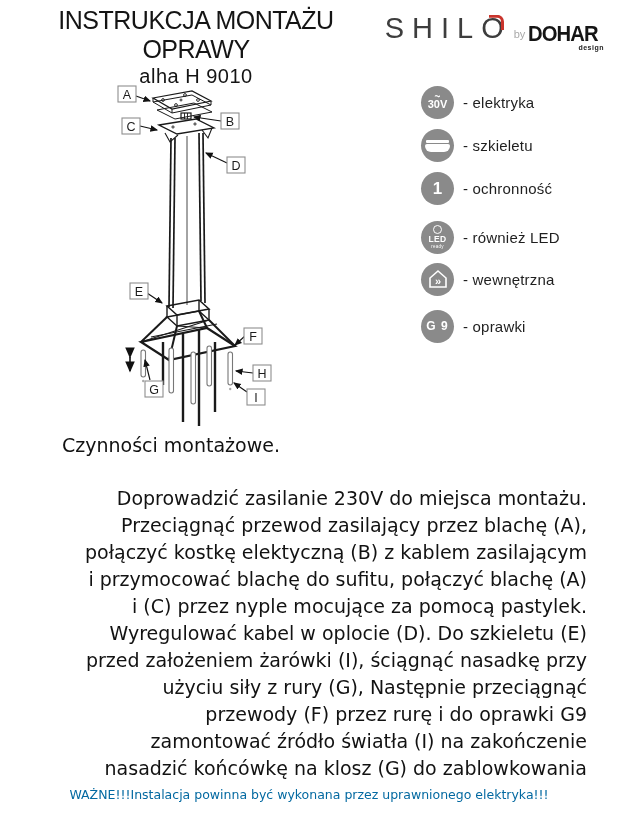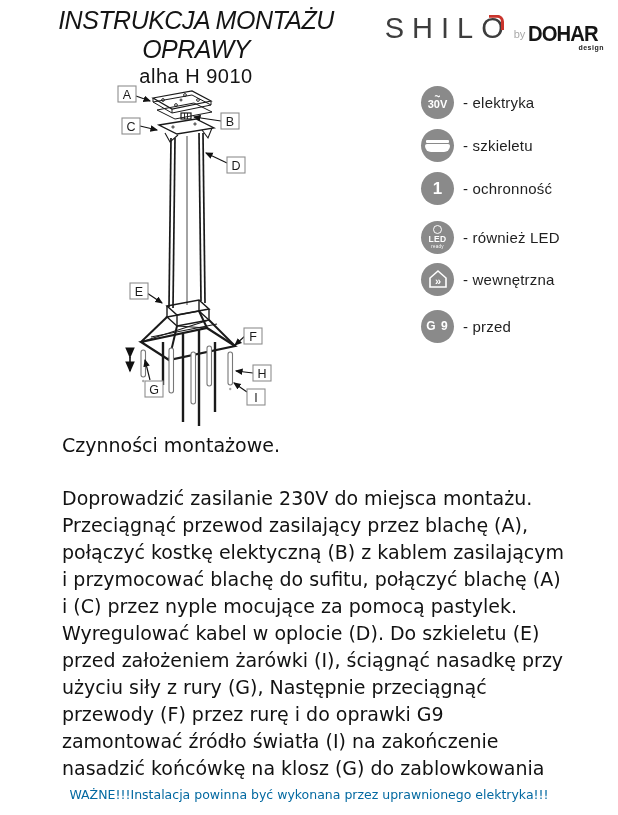--- a/index.html
+++ b/index.html
@@ -3,21 +3,21 @@
 <meta charset="utf-8">
 <style>
   html,body{margin:0;padding:0;background:#e8e8e8;}
   .page{
     position:relative;width:618px;height:815px;background:#ffffff;
     font-family:"Liberation Sans",sans-serif;color:#111;overflow:hidden;
     margin:0 auto;
   }
   
   .header-left{position:absolute;left:22px;top:6px;width:348px;text-align:center;}
-  .doc-title{font-size:25px;font-weight:500;letter-spacing:-0.5px;color:#141414;line-height:1.15;margin:0;font-style:italic;}
+  .doc-title{font-size:25px;font-weight:500;letter-spacing:-0.5px;color:#141414;line-height:1.15;margin:0;}
   .doc-model{font-size:20px;color:#141414;letter-spacing:0.5px;margin-top:1px;}
   .brand{position:absolute;right:14px;top:14px;display:flex;align-items:flex-start;}
   .shilo{position:relative;font-size:29px;font-weight:300;color:#3d3d3d;letter-spacing:8px;line-height:1;transform:scaleY(1.02);}
   .shilo-corner{position:absolute;right:8px;top:1px;width:12px;height:12px;
     border-top:3px solid #c9342c;border-right:3px solid #c9342c;border-top-right-radius:7px;}
   .by{font-size:11px;color:#a9a9a9;margin:14px 3px 0 2px;}
   .dohar-wrap{margin-top:9px;text-align:right;}
   .dohar{font-size:22px;font-weight:bold;color:#151515;letter-spacing:-1px;transform:scaleX(.92);transform-origin:left;line-height:1;}
   .dohar-design{font-size:7px;font-weight:bold;color:#222;letter-spacing:.5px;margin-top:-1px;}
   
@@ -37,21 +37,21 @@
   .canopy-top{position:absolute;left:1px;top:0;width:23px;height:3px;background:#fff;border-radius:1px;}
   .canopy-body{position:absolute;left:0;top:4px;width:25px;height:8px;background:#fff;border-radius:2px 2px 6px 6px;}
   .one{font-size:17px;font-weight:bold;}
   .led-bulb{width:7px;height:7px;border:1.2px solid #fff;border-radius:50%;margin-bottom:1px;}
   .led-txt{font-size:8.5px;font-weight:bold;letter-spacing:.3px;}
   .led-sub{font-size:4.5px;letter-spacing:.2px;margin-top:1px;}
   .g9{font-size:12px;font-weight:bold;letter-spacing:1px;}
   
   .section-heading{position:absolute;left:62px;top:434px;font-family:"DejaVu Sans",sans-serif;font-size:19px;color:#121212;}
   .instructions{position:absolute;left:62px;top:485px;width:525px;font-family:"DejaVu Sans",sans-serif;
-    font-size:19px;line-height:27px;color:#121212;white-space:pre-line;}
+    font-size:19px;line-height:27px;color:#121212;white-space:pre-line;text-align:right;}
   
   .footer-warning{position:absolute;left:0;top:787px;width:618px;text-align:center;
     font-family:"DejaVu Sans",sans-serif;font-size:12.5px;color:#0369a1;}
 </style>
 </head>
 <body>
 
 <div class="page">
 
   <div class="header-left">
@@ -242,21 +242,21 @@
           <text x="11" y="16.5" text-anchor="middle" fill="#fff" font-size="11" font-weight="bold" font-family="Liberation Sans, sans-serif">»</text>
         </svg>
       </div>
       <span class="legend-label">- wewnętrzna</span>
     </div>
 
     <div class="legend-row" style="top:224px">
       <div class="circ">
         <span class="g9">G 9</span>
       </div>
-      <span class="legend-label">- przed</span>
+      <span class="legend-label">- oprawki</span>
     </div>
 
   </div>
 
   <div class="section-heading">Czynności montażowe.</div>
   <div class="instructions">Doprowadzić zasilanie 230V do miejsca montażu.
 Przeciągnąć przewod zasilający przez blachę (A),
 połączyć kostkę elektyczną (B) z kablem zasilającym
 i przymocować blachę do sufitu, połączyć blachę (A)
 i (C) przez nyple mocujące za pomocą pastylek.

